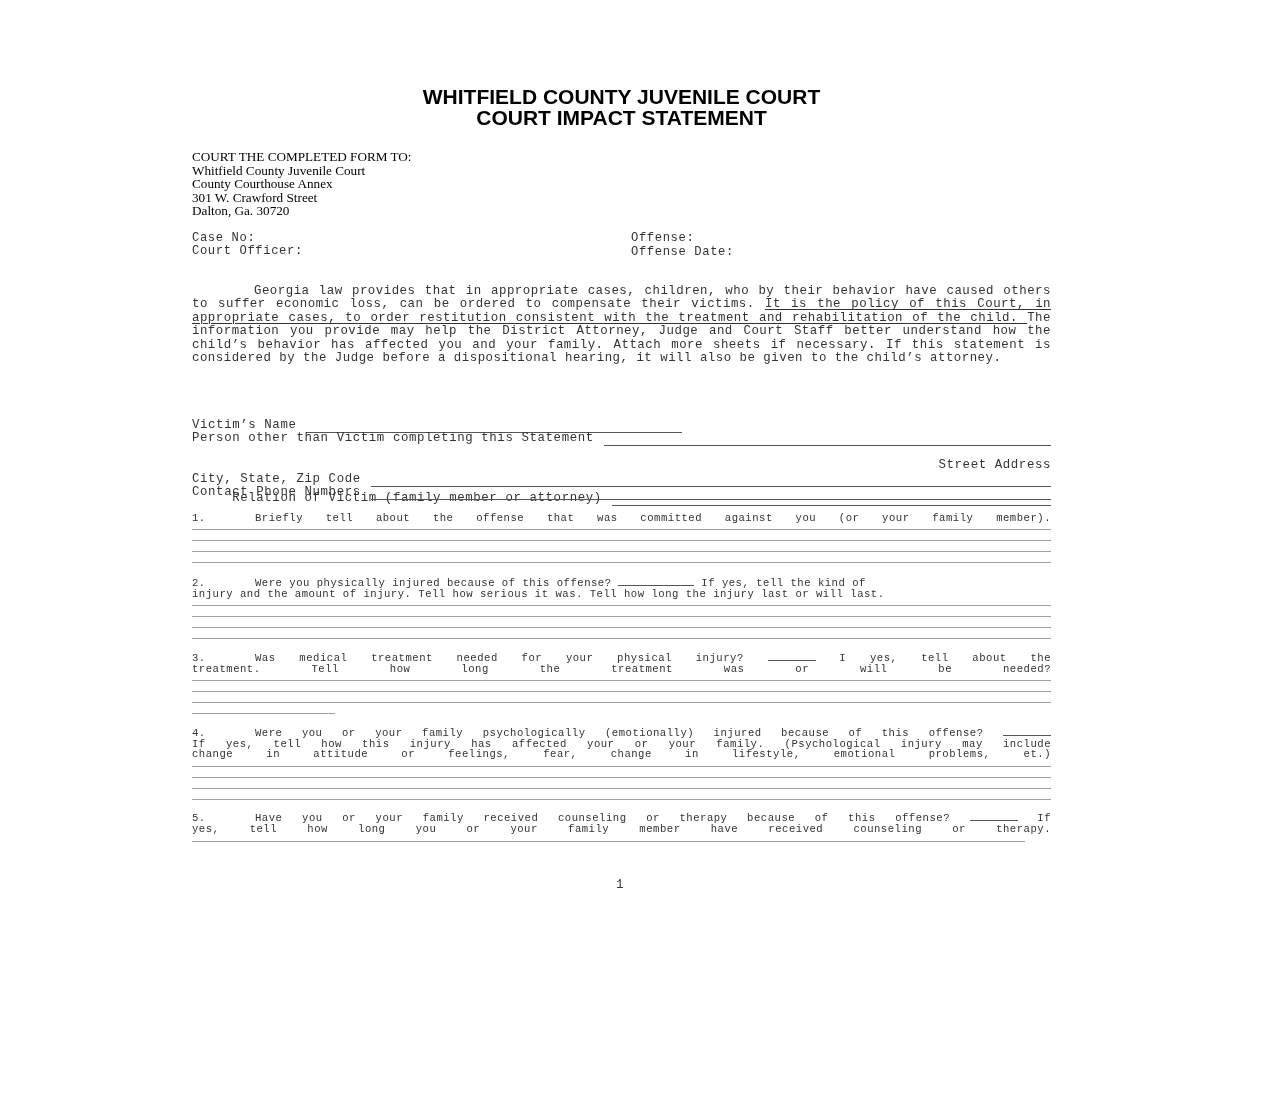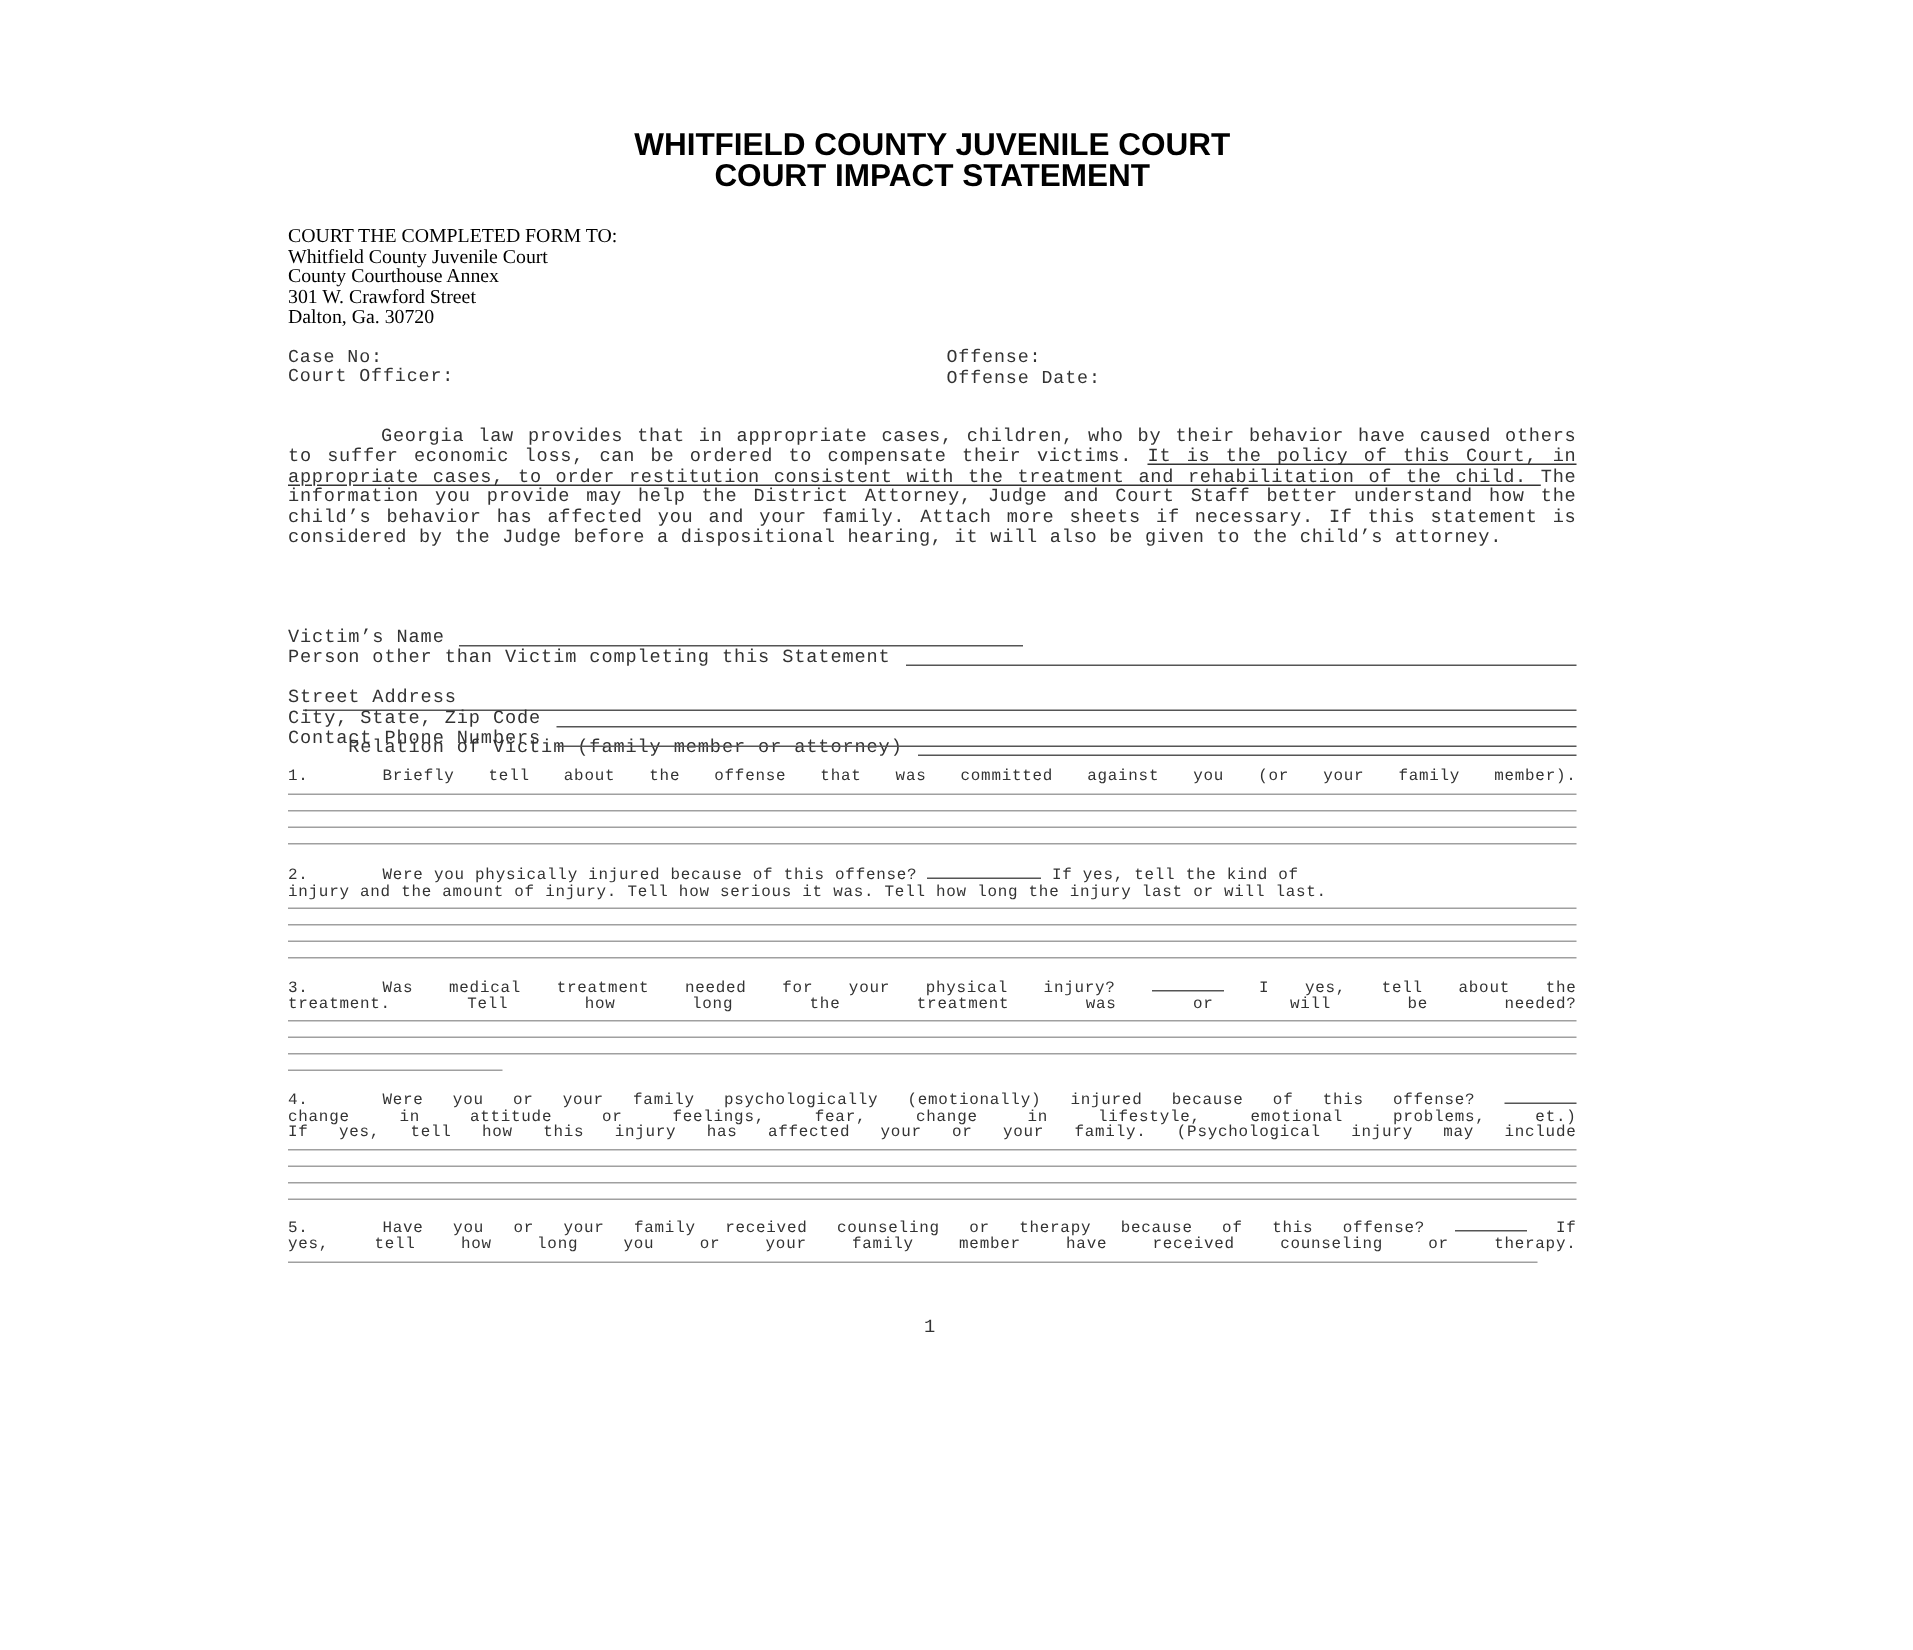--- a/index.html
+++ b/index.html
@@ -17,21 +17,21 @@
     .meta { position: absolute; font-size: 12.2px; line-height: 13.5px; letter-spacing: 0.6px; }
     .para {
       position: absolute; left: 192px; top: 285px; width: 859px;
       font-size: 12.4px; line-height: 13.4px; text-align: justify; text-align-last: left;
       letter-spacing: 0.5px;
     }
     .para .indent { display: inline-block; width: 62px; }
     .para u { text-decoration: underline; text-underline-offset: 2px; }
     .field-row {
       position: absolute; left: 192px; width: 859px; height: 13.5px;
-      display: flex; 
+      display: flex; align-items: flex-end;
       font-size: 12.4px; line-height: 13.5px; letter-spacing: 0.6px; white-space: pre;
     }
     .field-line { flex: 1; border-bottom: 1px solid #555; margin-left: 10px; height: 11px; }
     .field-line.fixed { flex: none; }
     .q {
       position: absolute; left: 192px; width: 859px;
       font-size: 10.6px; line-height: 10.6px; letter-spacing: 0.5px;
       text-align: justify; text-align-last: justify; white-space: normal;
     }
     .q .num { display: inline-block; width: 63px; text-align: left; }
@@ -111,22 +111,22 @@
   <span class="full"><span class="num">3.</span><span>Was medical treatment needed for your physical injury?</span> <span class="blank"></span> <span>I yes, tell about the</span></span>
   <span class="full">treatment.  Tell  how  long  the  treatment  was  or  will  be  needed?</span>
 </div>
 <div class="q-line" style="top:680px;"></div>
 <div class="q-line" style="top:691px;"></div>
 <div class="q-line" style="top:702px;"></div>
 <div class="q-line short" style="top:713px;"></div>
 
 <div class="mono q" style="top:727px;">
   <span class="full"><span class="num">4.</span><span>Were you or your family psychologically (emotionally) injured because of this offense?</span> <span class="blank"></span></span>
+  <span class="full">If yes, tell how this injury has affected your or your family. (Psychological injury may include</span>
   <span class="full">change in attitude or feelings, fear, change in lifestyle, emotional problems, et.)</span>
-  <span class="full">If yes, tell how this injury has affected your or your family. (Psychological injury may include</span>
 </div>
 <div class="q-line" style="top:766px;"></div>
 <div class="q-line" style="top:777px;"></div>
 <div class="q-line" style="top:788px;"></div>
 <div class="q-line" style="top:799px;"></div>
 
 <div class="mono q" style="top:812px;">
   <span class="full"><span class="num">5.</span><span>Have you or your family received counseling or therapy because of this offense?</span> <span class="blank"></span> <span>If</span></span>
   <span class="full">yes, tell how long you or your family member have received counseling or therapy.</span>
 </div>

